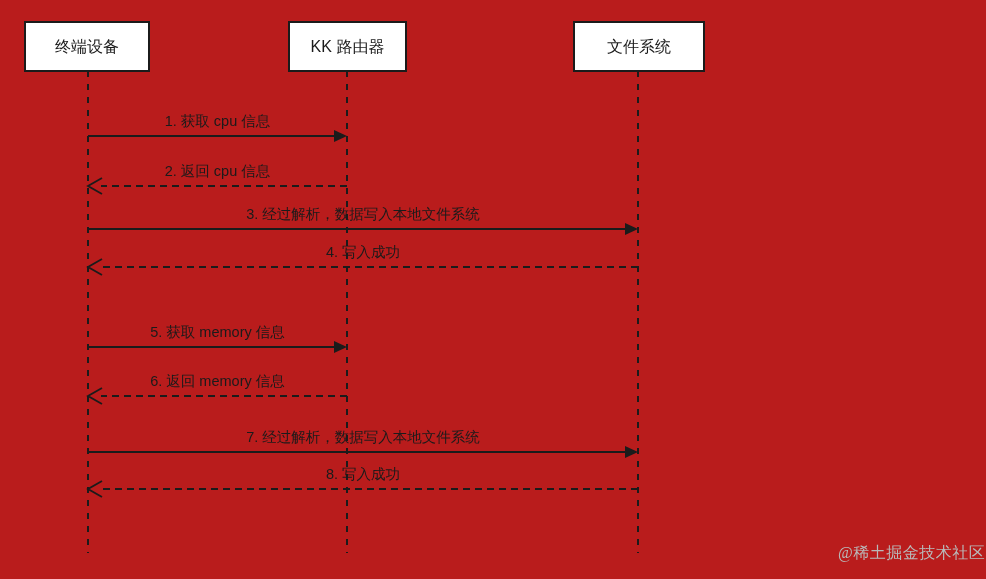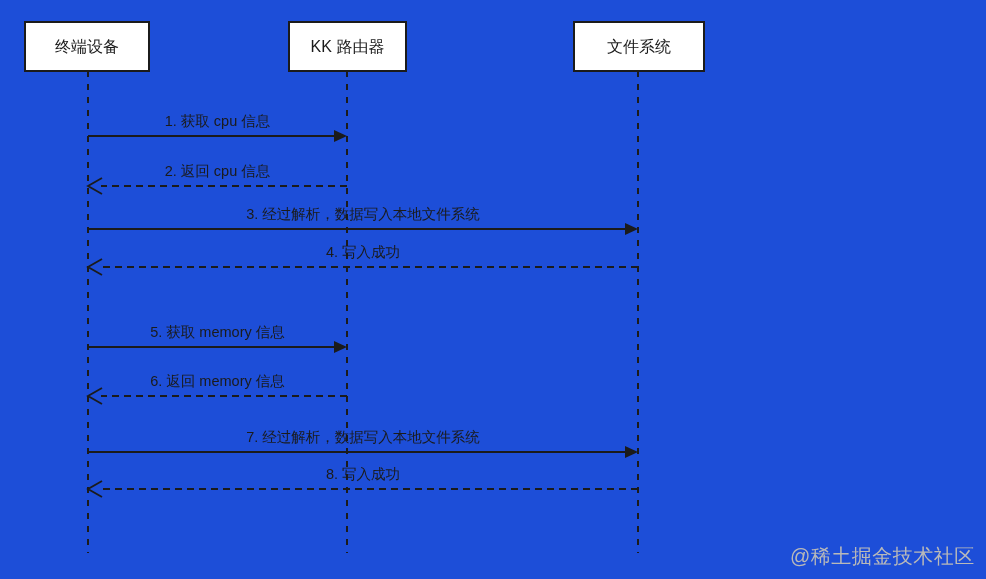--- a/index.html
+++ b/index.html
@@ -7,21 +7,21 @@
     padding: 0;
     background: #ffffff;
   }
   body {
     font-family: "Liberation Sans", "DejaVu Sans", sans-serif;
   }
   #canvas {
     position: relative;
     width: 986px;
     height: 579px;
-    background: #1d4ed8;
+    background: #b91c1c;
     overflow: hidden;
   }
   svg#diagram {
     position: absolute;
     left: 0;
     top: 0;
     width: 986px;
     height: 579px;
   }
   .actor-box {
@@ -64,26 +64,27 @@
     stroke-linejoin: miter;
   }
   .msg-label {
     font-family: "Liberation Sans", "DejaVu Sans", sans-serif;
     font-size: 14.5px;
     fill: #1b1b1b;
     text-anchor: middle;
   }
   .watermark {
     position: absolute;
-    font-family: Liberation Sans, sans-serif;
-    font-size: 20px;
+    font-family: Liberation Serif, serif;
+    font-size: 16px;
     color: #b9b9b9;
     letter-spacing: 0.5px;
     white-space: nowrap;
     user-select: none;
+    margin-left: 48px;
   }
 </style>
 </head>
 <body>
 
 <div id="canvas">
   <svg id="diagram" viewBox="0 0 986 579">
     <g id="lifelines-group">
         <line x1="88" y1="71" x2="88" y2="553" class="lifeline"></line>
         <line x1="347" y1="71" x2="347" y2="553" class="lifeline"></line>

